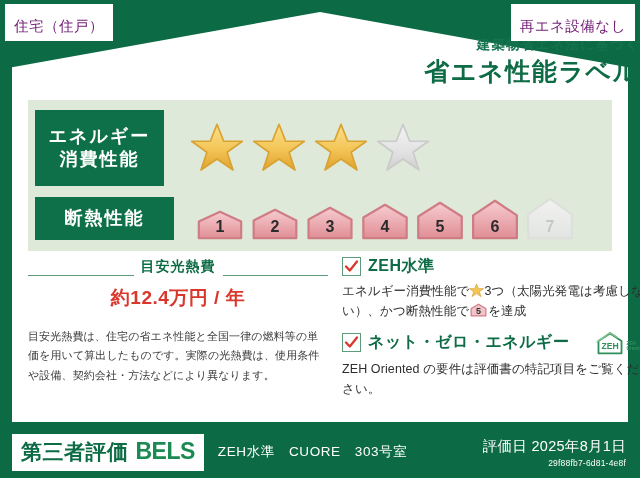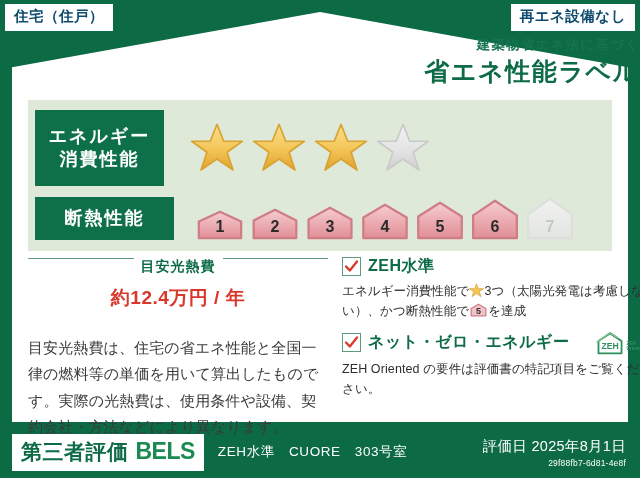--- a/index.html
+++ b/index.html
@@ -19,25 +19,25 @@
     width: 640px;
     height: 478px;
     background: #0c6b45;
   }
 
   
   .corner-badge {
     position: absolute;
     top: 4px;
     background: #ffffff;
-    color: #0c4a6e;
+    color: #701a75;
     font-size: 14.5px;
-    font-weight: bold;
+    font-weight: normal;
     letter-spacing: 0.5px;
-    padding: 5px 9px 7px 9px;
+    padding: 15px 9px 7px 9px;
     line-height: 1;
     z-index: 40;
     white-space: nowrap;
   }
   .corner-badge.left { left: 5px; }
   .corner-badge.right { right: 5px; }
 
   
   #house-body {
     position: absolute;
@@ -171,21 +171,21 @@
     height: 150px;
     z-index: 20;
     display: flex;
   }
   #col-left { width: 300px; flex-shrink: 0; }
   #col-right { flex: 1; padding-left: 14px; }
 
   
   #cost-heading {
     display: flex;
-    align-items: flex-start;
+    align-items: flex-end;
     gap: 7px;
     margin-top: 2px;
   }
   #cost-heading .rule {
     flex: 1;
     height: 1px;
     background: #5e9b7d;
   }
   #cost-heading-text {
     font-size: 14px;
@@ -196,22 +196,22 @@
   }
   #cost-value {
     text-align: center;
     font-size: 19px;
     font-weight: bold;
     color: #d9372c;
     letter-spacing: 0.5px;
     margin-top: 9px;
   }
   #cost-note {
-    margin-top: 24px;
-    font-size: 15px;
+    margin-top: 16px;
+    font-size: 11px;
     color: #3a3a3a;
     line-height: 1.75;
     letter-spacing: 0.1px;
   }
 
   
   .zeh-title-row {
     display: flex;
     align-items: center;
     gap: 7px;

